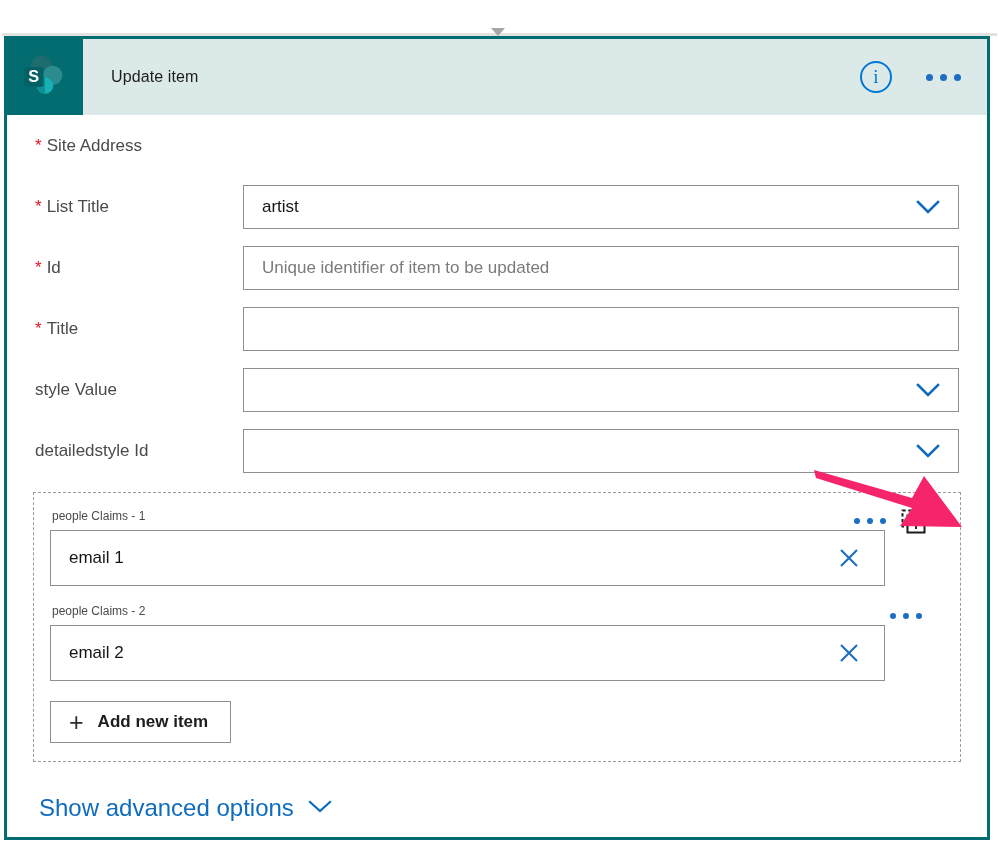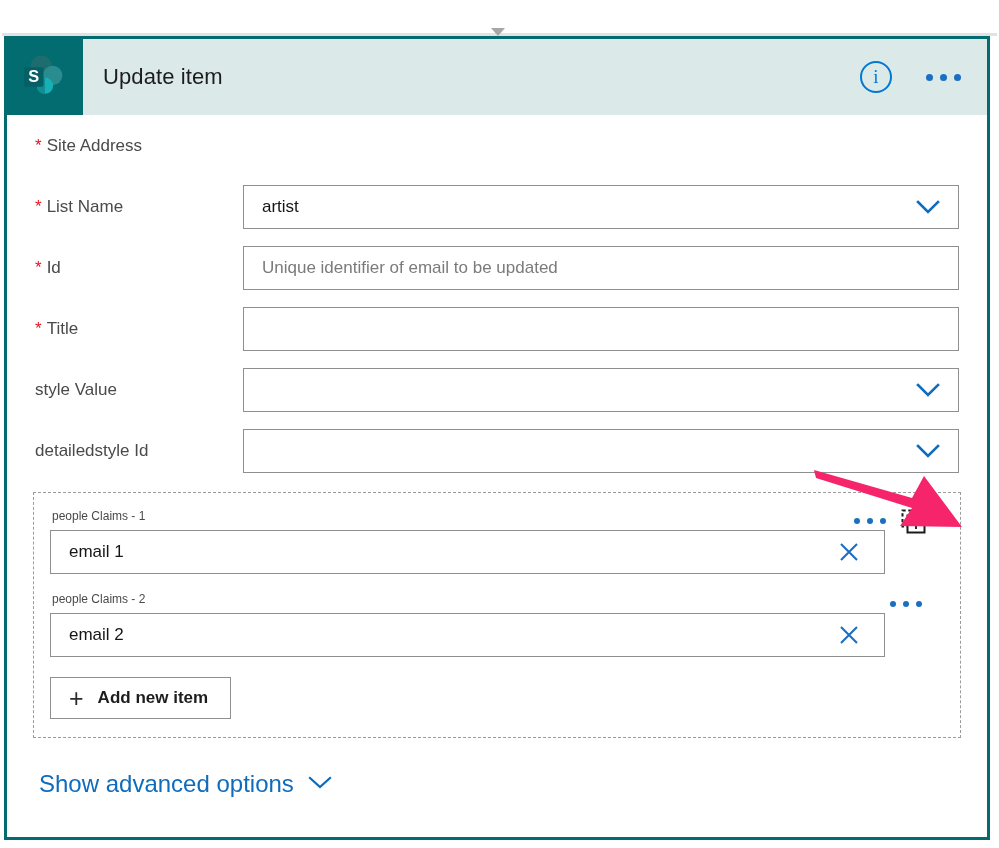--- a/index.html
+++ b/index.html
@@ -68,23 +68,23 @@
   }
   .sp-logo {
     position: absolute;
     left: 14px;
     top: 13px;
     width: 49px;
     height: 49px;
   }
   .header-title {
     flex: 1 1 auto;
-    font-size: 22px;
+    font-size: 16px;
     color: #1d1d1d;
-    padding-left: 20px;
+    padding-left: 28px;
     letter-spacing: 0.1px;
   }
   .header-actions {
     display: flex;
     align-items: center;
     gap: 32px;
     padding-right: 24px;
   }
   .info-icon {
     width: 32px;
@@ -189,21 +189,21 @@
     margin-bottom: 18px;
   }
   .repeat-label {
     font-size: 12px;
     color: #4a4a4a;
     margin-bottom: 7px;
     padding-left: 2px;
   }
   .repeat-input {
     position: relative;
-    height: 44px;
+    height: 56px;
     width: 835px;
     border: 1px solid #8f8f8f;
     background: #fff;
     box-sizing: border-box;
     display: flex;
     align-items: center;
     cursor: text;
   }
   .repeat-input .val {
     font-size: 17px;
@@ -333,40 +333,40 @@
         <div class="field-label">
           <span class="req-star">*</span>
           <span>Site Address</span>
         </div>
       </div>
 
       
       <div class="field-row">
         <div class="field-label">
           <span class="req-star">*</span>
-          <span>List Name</span>
+          <span>List Title</span>
         </div>
         <div class="field-control">
           <div class="field-value">artist</div>
           <span class="chev">
             <svg width="24" height="14" viewBox="0 0 24 14">
                 <path d="M2 2 L12 12 L22 2" stroke="#0f6cbd" stroke-width="2.6" fill="none" stroke-linecap="square"></path>
               </svg>
           </span>
         </div>
       </div>
 
       
       <div class="field-row">
         <div class="field-label">
           <span class="req-star">*</span>
           <span>Id</span>
         </div>
         <div class="field-control">
-          <div class="field-value placeholder">Unique identifier of email to be updated</div>
+          <div class="field-value placeholder">Unique identifier of item to be updated</div>
         </div>
       </div>
 
       
       <div class="field-row">
         <div class="field-label">
           <span class="req-star">*</span>
           <span>Title</span>
         </div>
         <div class="field-control">

